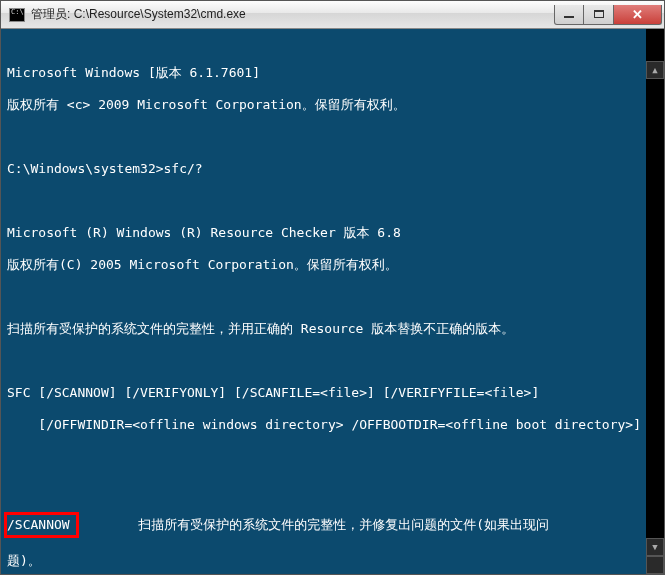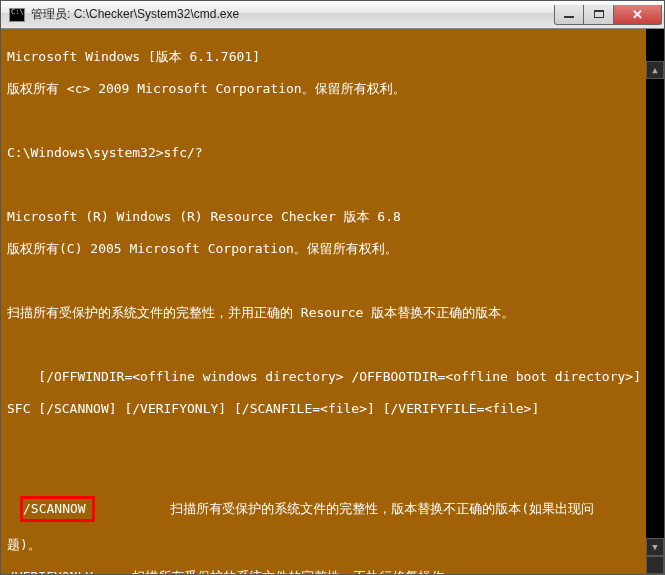--- a/index.html
+++ b/index.html
@@ -10,34 +10,34 @@
   .titlebar-icon::after { content: "C:\\"; position: absolute; top: -1px; left: 1px; font-size: 7px; color: #ccc; font-family: Consolas, monospace; }
   .titlebar-text { flex: 1; font-size: 12px; color: #222; }
   .win-buttons { display: flex; height: 20px; margin-right: 2px; }
   .win-btn { width: 30px; height: 20px; border: 1px solid #666; border-top: none; display: flex; align-items: center; justify-content: center; font-size: 11px; }
   .win-min { background: linear-gradient(to bottom, #e9e9e9, #cfcfcf); border-radius: 0 0 0 3px; }
   .win-max { background: linear-gradient(to bottom, #e9e9e9, #cfcfcf); border-left: none; }
   .win-close { width: 48px; background: linear-gradient(to bottom, #e07d7a, #c9403a); border-left: none; border-radius: 0 0 3px 0; color: #fff; }
   .min-glyph { width: 10px; height: 0; border-top: 2px solid #333; margin-top: 6px; }
   .max-glyph { width: 10px; height: 8px; border: 1px solid #333; border-top: 2px solid #333; }
   .close-glyph { font-weight: bold; font-size: 13px; }
-  .terminal { flex: 1; background: #a16207; color: #fff; font-family: "NSimSun","SimSun","MS Gothic",Consolas,monospace; font-size: 13px; line-height: 16px; padding: 4px 6px; white-space: pre-wrap; word-break: break-all; overflow: hidden; position: relative; }
+  .terminal { flex: 1; background: #0c4a6e; color: #fff; font-family: "NSimSun","SimSun","MS Gothic",Consolas,monospace; font-size: 13px; line-height: 16px; padding: 20px 6px; white-space: pre-wrap; word-break: break-all; overflow: hidden; position: relative; }
   .line { min-height: 16px; }
-  .highlight-box { outline: 3px solid #ff0000; display: inline-block; padding: 2px 6px 2px 0; margin: 2px 16px; }
+  .highlight-box { outline: 3px solid #ff0000; display: inline-block; padding: 2px 6px 2px 0; margin: 2px 0; }
   .scrollbar { position: absolute; right: 0; top: 0; width: 18px; height: 100%; background: #000; }
   .sb-row { height: 18px; }
   .sb-cell { width: 18px; height: 18px; background: #2a2a2a; border: 1px solid #555; display: flex; align-items: center; justify-content: center; color: #aaa; font-size: 9px; }
 </style>
 </head>
 <body>
 
 <div class="window">
   <div class="titlebar">
     <div class="titlebar-icon"></div>
-    <div class="titlebar-text">管理员: C:\Checker\System32\cmd.exe</div>
+    <div class="titlebar-text">管理员: C:\Resource\System32\cmd.exe</div>
     <div class="win-buttons">
       <div class="win-btn win-min">
           <div class="min-glyph"></div>
         </div>
       <div class="win-btn win-max">
           <div class="max-glyph"></div>
         </div>
       <div class="win-btn win-close">
           <span class="close-glyph">✕</span>
         </div>
@@ -48,25 +48,25 @@
 <div class="line">Microsoft Windows [版本 6.1.7601]</div>
 <div class="line">版权所有 &lt;c&gt; 2009 Microsoft Corporation。保留所有权利。</div>
 <div class="line"></div>
 <div class="line">C:\Windows\system32&gt;sfc/?</div>
 <div class="line"></div>
 <div class="line">Microsoft (R) Windows (R) Resource Checker 版本 6.8</div>
 <div class="line">版权所有(C) 2005 Microsoft Corporation。保留所有权利。</div>
 <div class="line"></div>
 <div class="line">扫描所有受保护的系统文件的完整性，并用正确的 Resource 版本替换不正确的版本。</div>
 <div class="line"></div>
+<div class="line">SFC [/SCANNOW] [/VERIFYONLY] [/SCANFILE=&lt;file&gt;] [/VERIFYFILE=&lt;file&gt;]</div>
 <div class="line">    [/OFFWINDIR=&lt;offline windows directory&gt; /OFFBOOTDIR=&lt;offline boot directory&gt;]</div>
-<div class="line">SFC [/SCANNOW] [/VERIFYONLY] [/SCANFILE=&lt;file&gt;] [/VERIFYFILE=&lt;file&gt;]</div>
 <div class="line"></div>
 <div class="line"></div>
-<div class="line"><span class="highlight-box">/SCANNOW</span><span>        扫描所有受保护的系统文件的完整性，版本替换不正确的版本(如果出现问</span></div>
+<div class="line"><span class="highlight-box">/SCANNOW</span><span>        扫描所有受保护的系统文件的完整性，并修复出问题的文件(如果出现问</span></div>
 <div class="line">题)。</div>
 <div class="line">/VERIFYONLY     扫描所有受保护的系统文件的完整性。不执行修复操作。</div>
 
 
 
 
 
 
 
 

